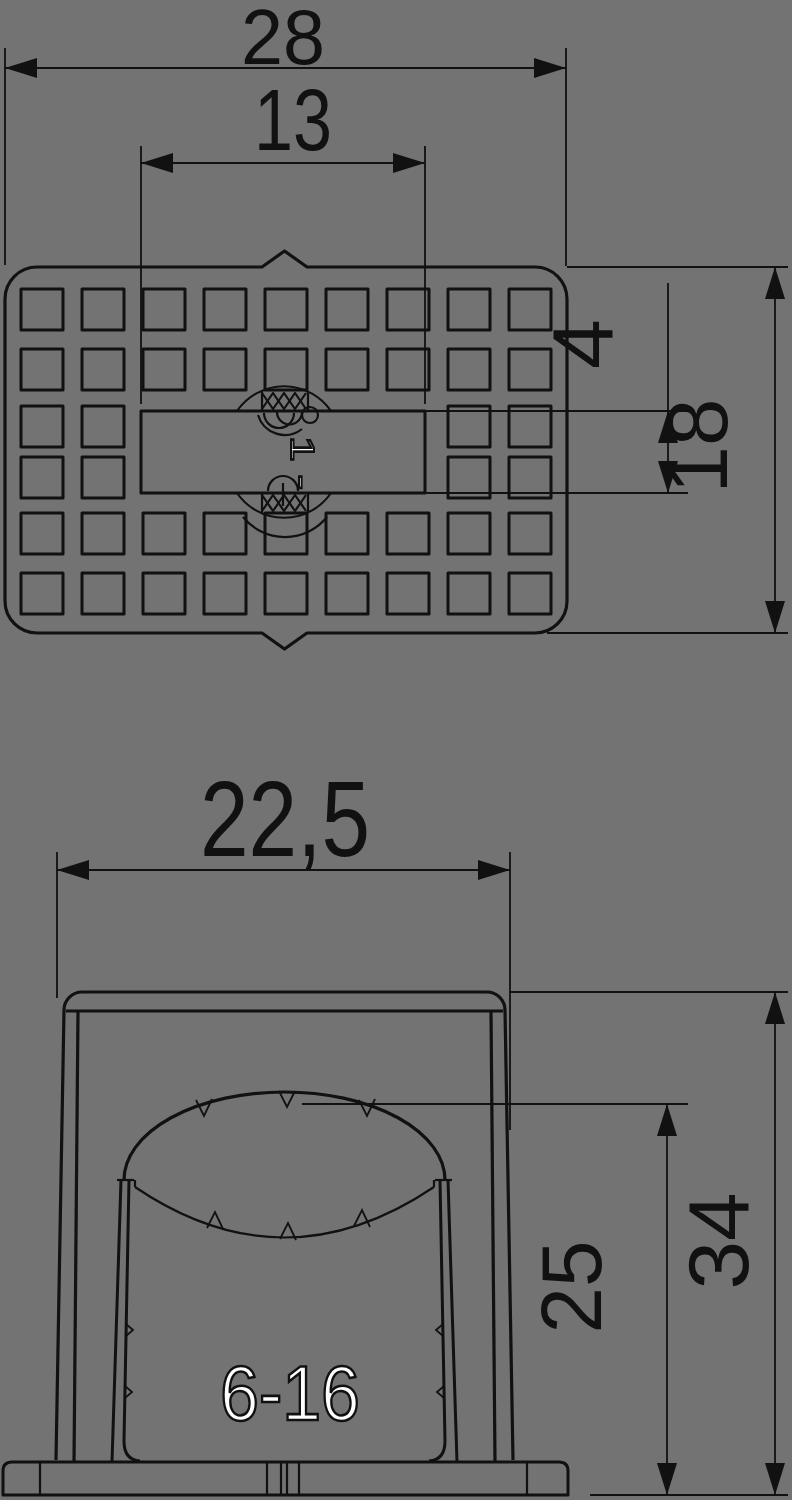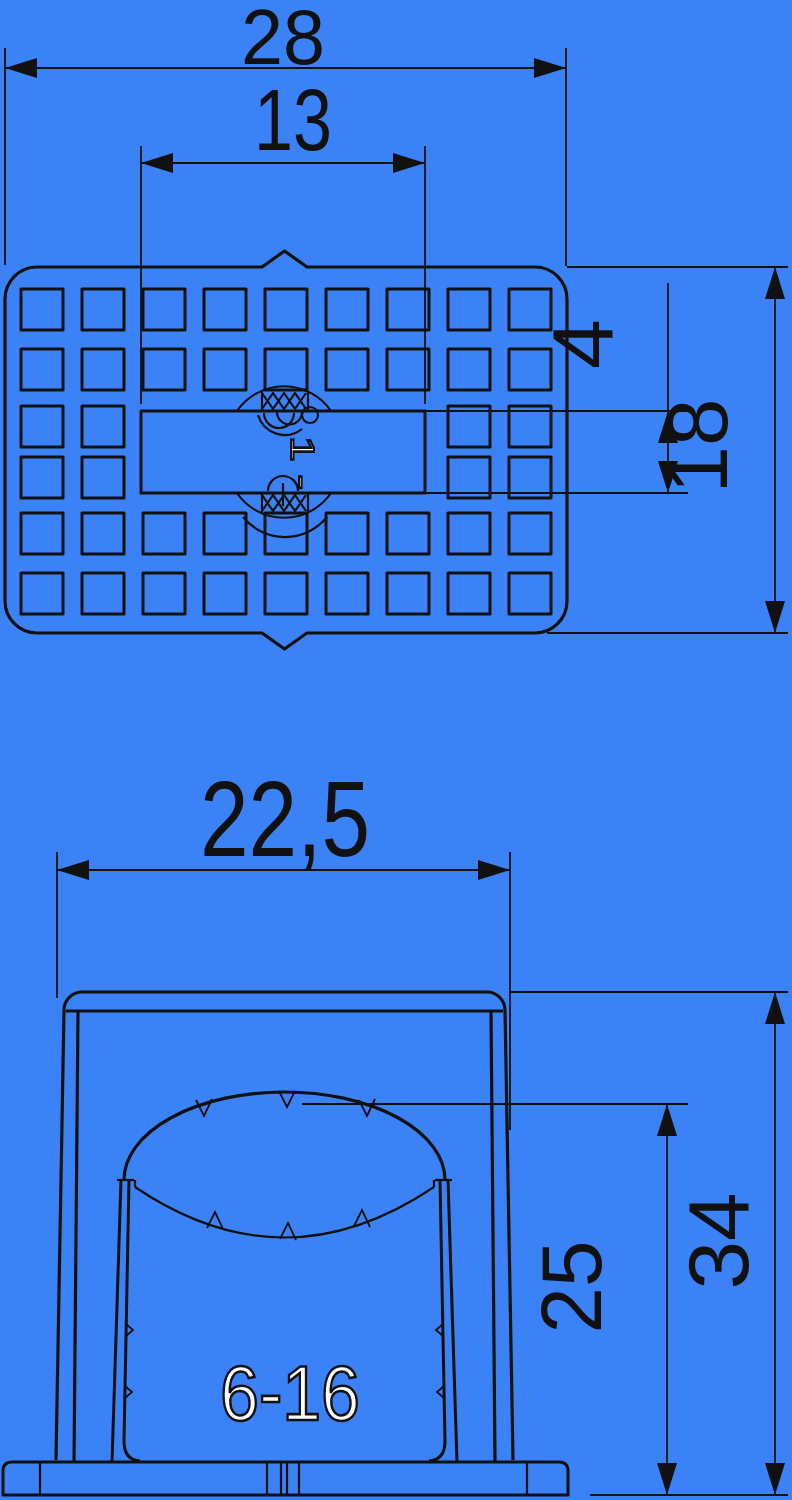--- a/index.html
+++ b/index.html
@@ -1,16 +1,16 @@
 <!DOCTYPE html>
 <html><head>
 <meta charset="utf-8">
 <style>
   html,body{margin:0;padding:0;background:#fff;}
-  .page{position:relative;width:792px;height:1500px;background:#3b82f6;overflow:hidden;
+  .page{position:relative;width:792px;height:1500px;background:#737373;overflow:hidden;
         font-family:"Liberation Sans", sans-serif;text-align:center;}
   svg{display:block;}
   .outline{fill:none;stroke:#111;stroke-width:3.2;stroke-linejoin:round;}
   .feature{fill:none;stroke:#111;stroke-width:3;stroke-linejoin:round;}
   .detail{fill:none;stroke:#111;stroke-width:2.2;stroke-linejoin:round;}
   .thin{fill:none;stroke:#111;stroke-width:1.8;}
   .arrow{fill:#111;stroke:none;}
   .dimtext{fill:#111;font-family:"Liberation Sans", sans-serif;}
   .marktext{fill:#fff;stroke:#111;font-family:"Liberation Sans", sans-serif;}
 </style>

